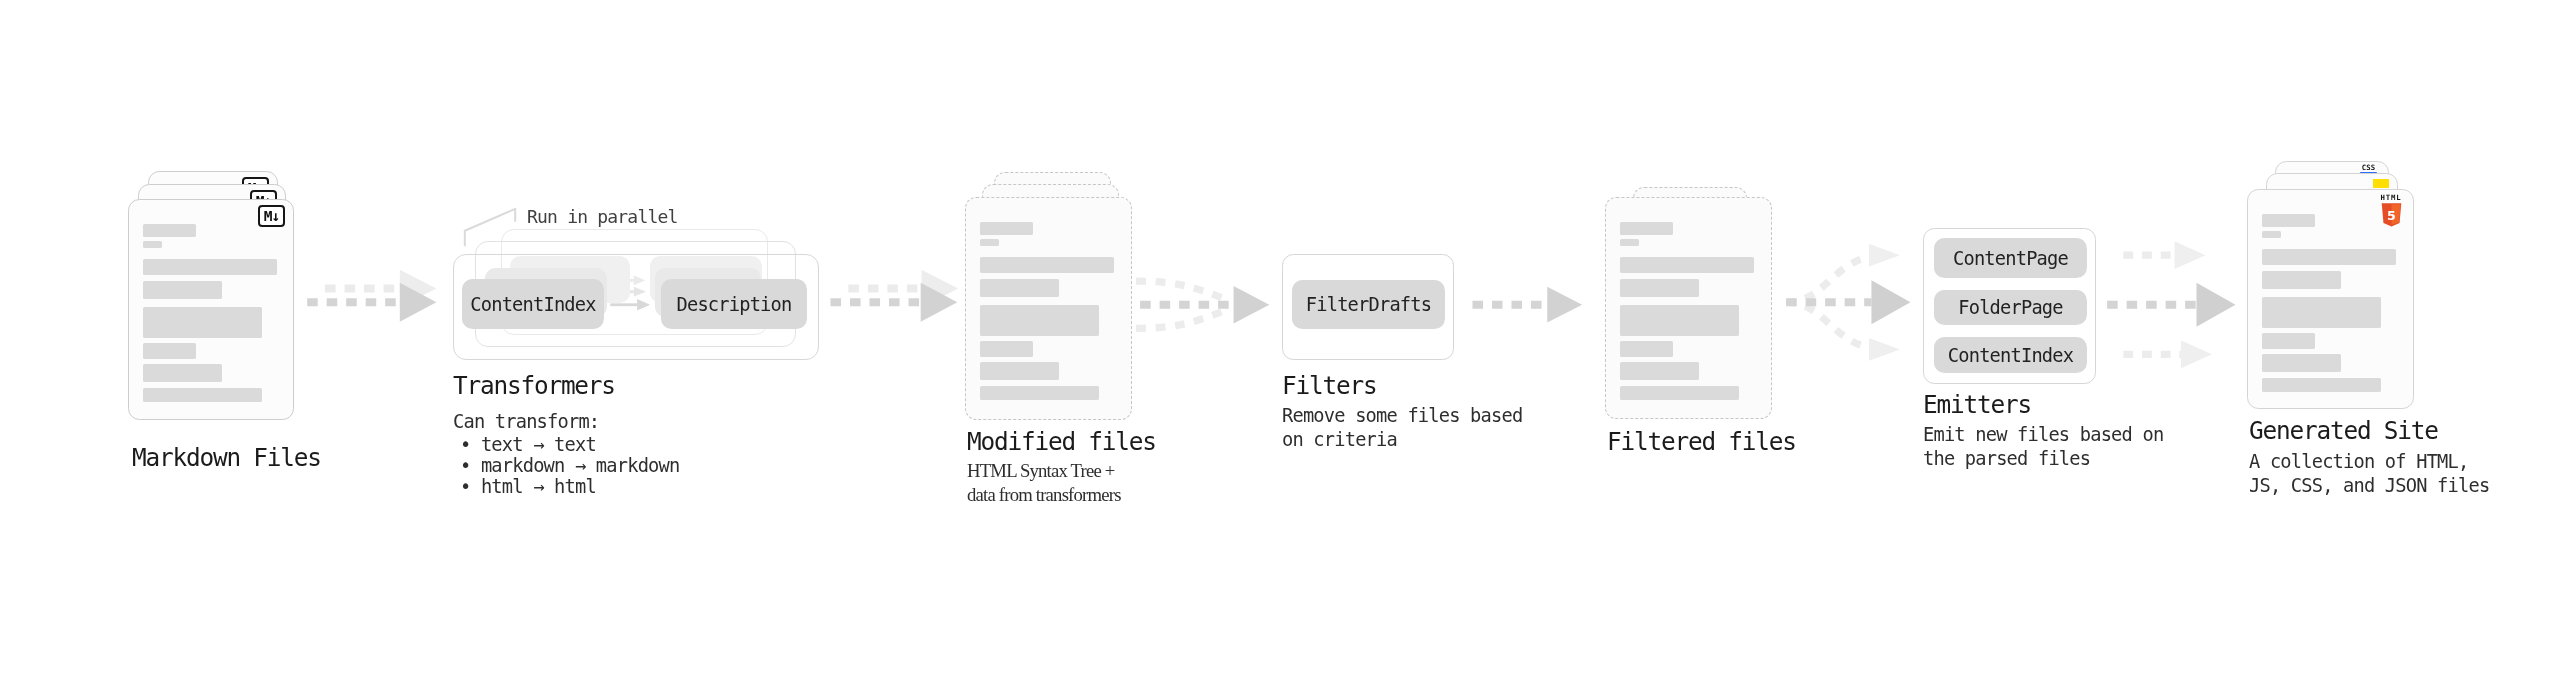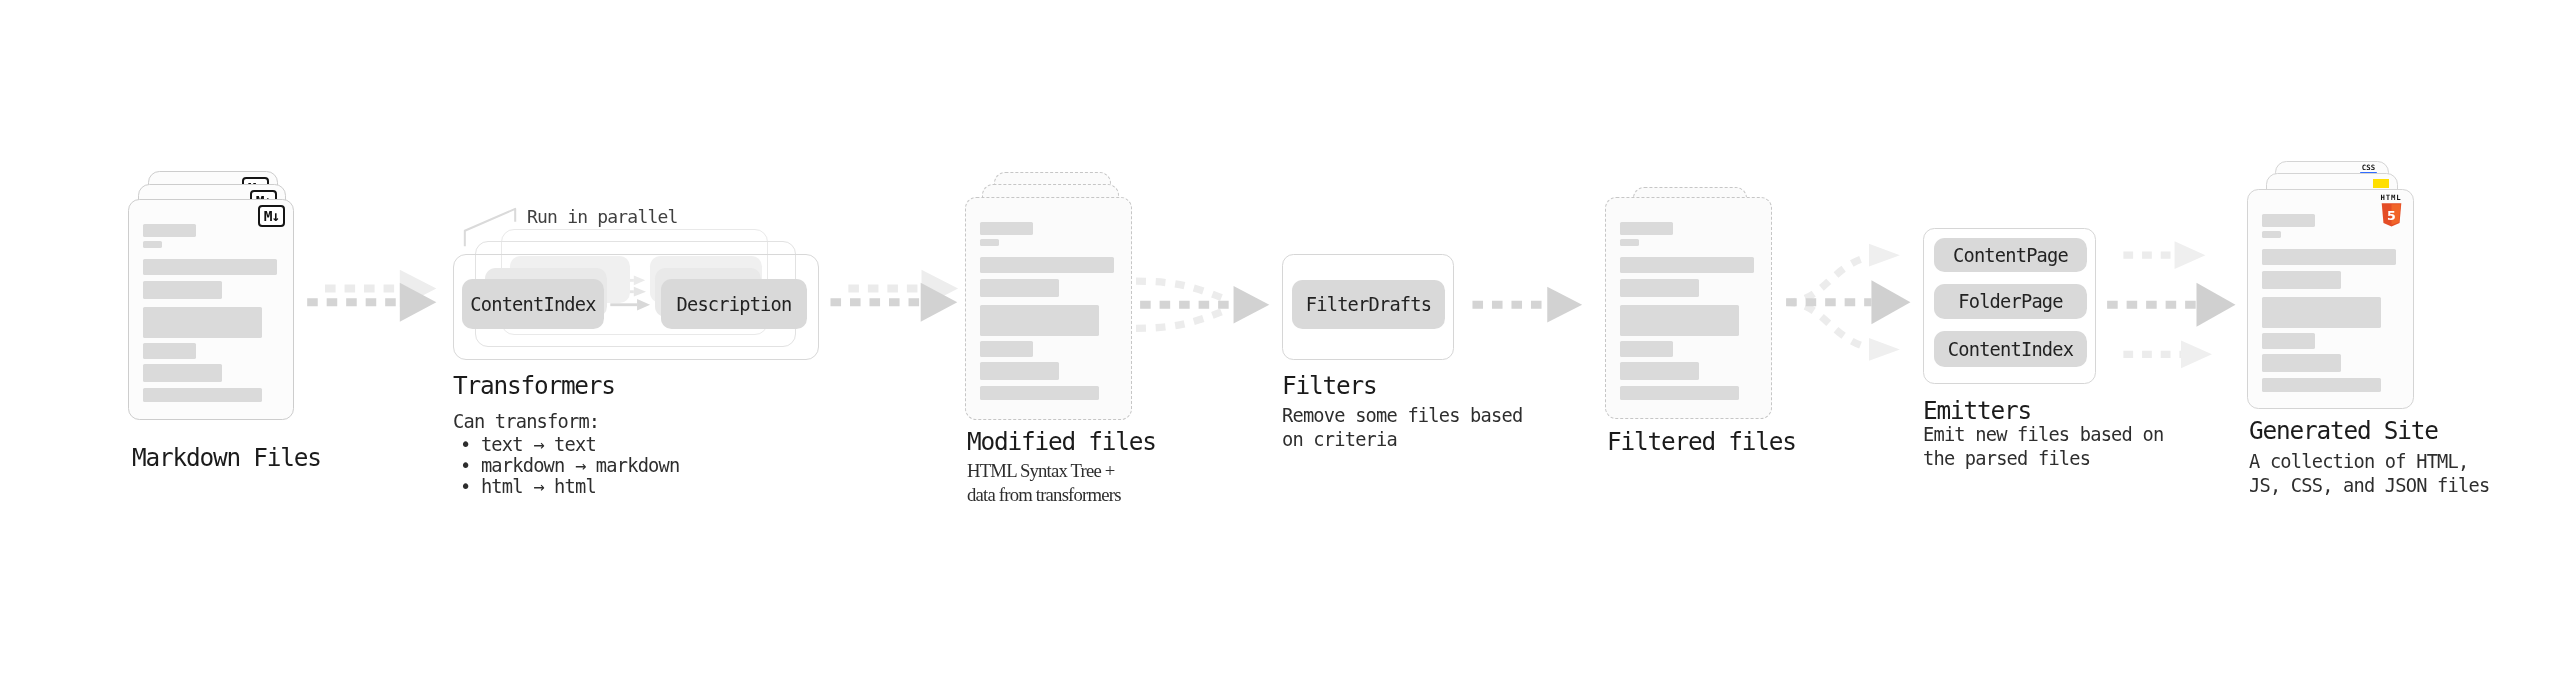--- a/index.html
+++ b/index.html
@@ -230,25 +230,25 @@
         <div class="bar b7"></div>
           <div class="bar b8"></div>
       </div>
     </div>
     <div class="heading" style="left:1607px; top:427px; z-index:3;">Filtered files</div>
   </div>
 
   <div>
     <div class="group-box" style="left:1923px; top:228px; width:173px; height:156px; z-index:2;"></div>
     <div class="emit-col" style="left:1934px; top:238px; width:153px; gap:12.2px; z-index:3;">
-      <div class="node-btn" style="height:34px;">ContentPage</div>
+      <div class="node-btn" style="height:40px;">ContentPage</div>
       <div class="node-btn" style="height:35px;">FolderPage</div>
       <div class="node-btn" style="height:36px;">ContentIndex</div>
     </div>
-    <div class="heading" style="left:1923px; top:390px;margin-top:6px;">Emitters</div>
+    <div class="heading" style="left:1923px; top:390px;">Emitters</div>
     <div class="caption" style="left:1923px; top:423px;">Emit new files based on
 the parsed files</div>
   </div>
 
   <div>
     <div class="page" style="left:2275px; top:161px; width:114px; height:57px; z-index:2; border-color:#d4d4d4;">
       <div class="css-badge">
         <div class="css-txt">CSS</div>
         <div class="css-bar"></div>
       </div>

